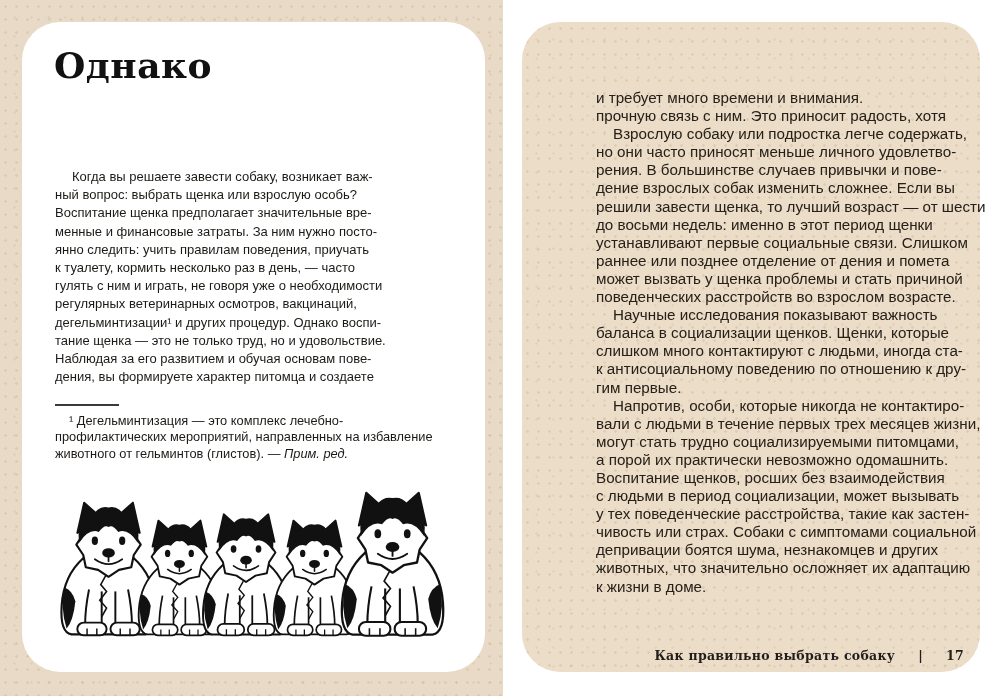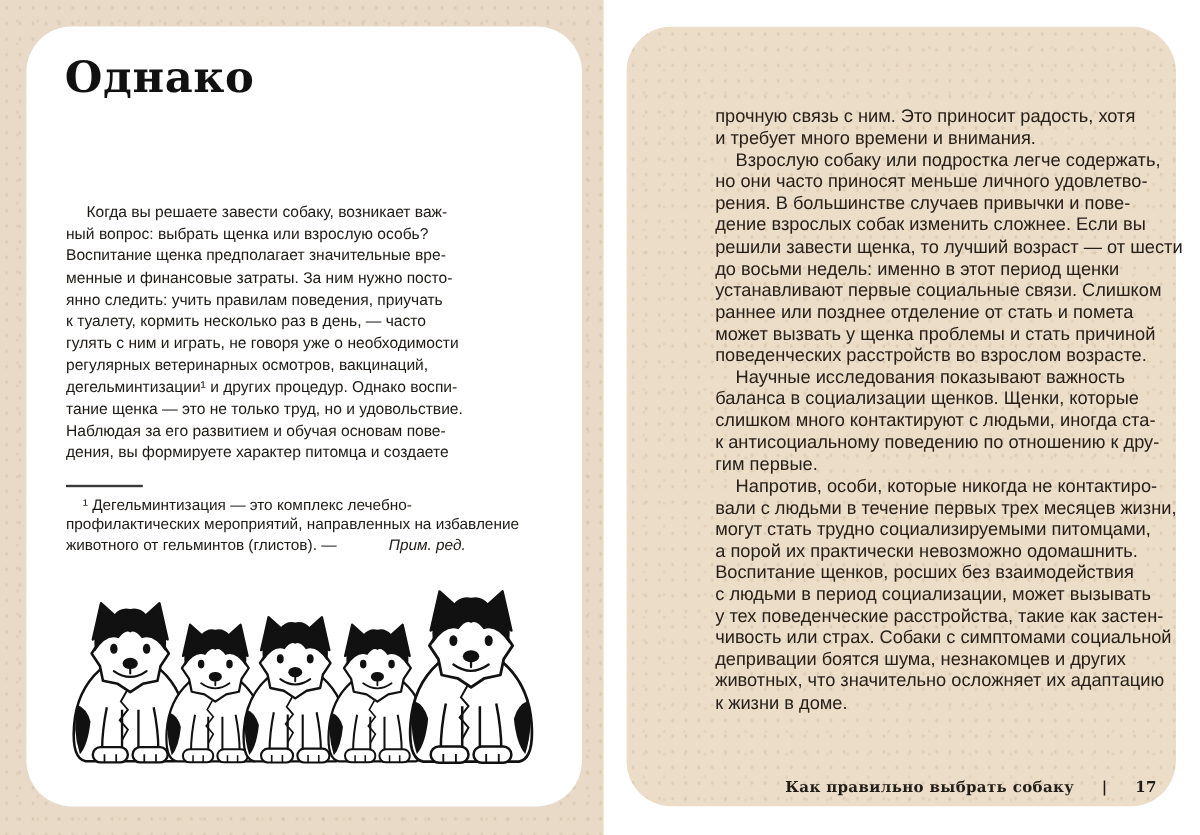--- a/index.html
+++ b/index.html
@@ -75,21 +75,21 @@
     font-size: 12.8px; line-height: 16.8px;
     color: #1d1a16;
   }
   .footnote-rule {
     width: 64px; height: 1.5px;
     background: #3a3a3a;
     margin-bottom: 7px;
   }
   .fn-line { white-space: nowrap; }
   .fn-line.fn-indent { text-indent: 14px; }
-  .fn-italic { font-style: italic; margin-left: 40px; }
+  .fn-italic { font-style: italic; }
   .illustration {
     position: absolute; left: 28px; top: 440px;
     width: 408px; height: 186px;
   }
   .page-footer {
     position: absolute; right: 16px; bottom: 9px;
     display: flex; gap: 23px; align-items: baseline;
     font-family: "DejaVu Serif", serif;
     font-weight: 700;
     font-size: 12.5px;
@@ -171,32 +171,32 @@
         <use href="#puppy" transform="translate(152,49) scale(0.95)"></use>
         <use href="#puppy" transform="translate(228,56) scale(0.90)"></use>
         <use href="#puppy" transform="translate(298,25) scale(1.12)"></use>
       </svg>
     </div>
   </div>
 
   <div class="page page-right">
     <div class="body-text">
         <div class="para">
+          <div class="line">и требует много времени и внимания.</div>
           <div class="line">прочную связь с ним. Это приносит радость, хотя</div>
-          <div class="line">и требует много времени и внимания.</div>
         </div>
         <div class="para">
           <div class="line">Взрослую собаку или подростка легче содержать,</div>
           <div class="line">но они часто приносят меньше личного удовлетво-</div>
           <div class="line">рения. В большинстве случаев привычки и пове-</div>
           <div class="line">дение взрослых собак изменить сложнее. Если вы</div>
           <div class="line">решили завести щенка, то лучший возраст — от шести</div>
           <div class="line">до восьми недель: именно в этот период щенки</div>
           <div class="line">устанавливают первые социальные связи. Слишком</div>
-          <div class="line">раннее или позднее отделение от стать и помета</div>
+          <div class="line">раннее или позднее отделение от дения и помета</div>
           <div class="line">может вызвать у щенка проблемы и стать причиной</div>
           <div class="line">поведенческих расстройств во взрослом возрасте.</div>
         </div>
         <div class="para">
           <div class="line">Научные исследования показывают важность</div>
           <div class="line">баланса в социализации щенков. Щенки, которые</div>
           <div class="line">слишком много контактируют с людьми, иногда ста-</div>
           <div class="line">к антисоциальному поведению по отношению к дру-</div>
           <div class="line">гим первые.</div>
         </div>

